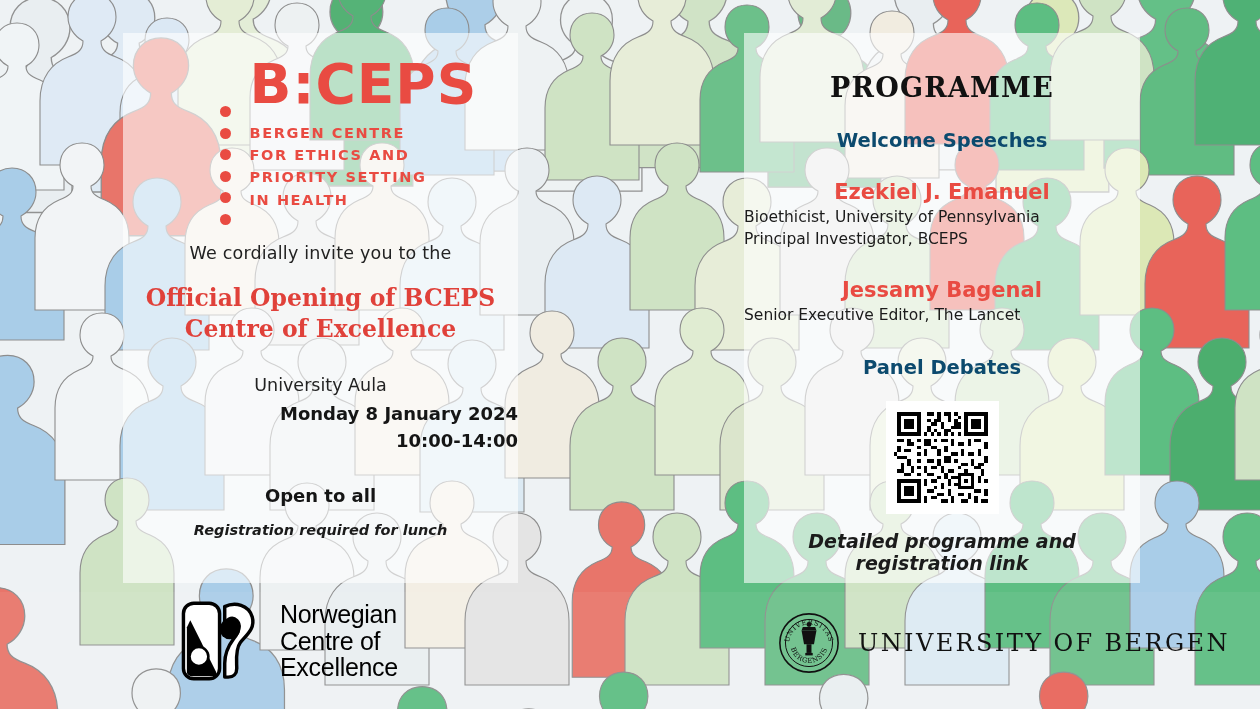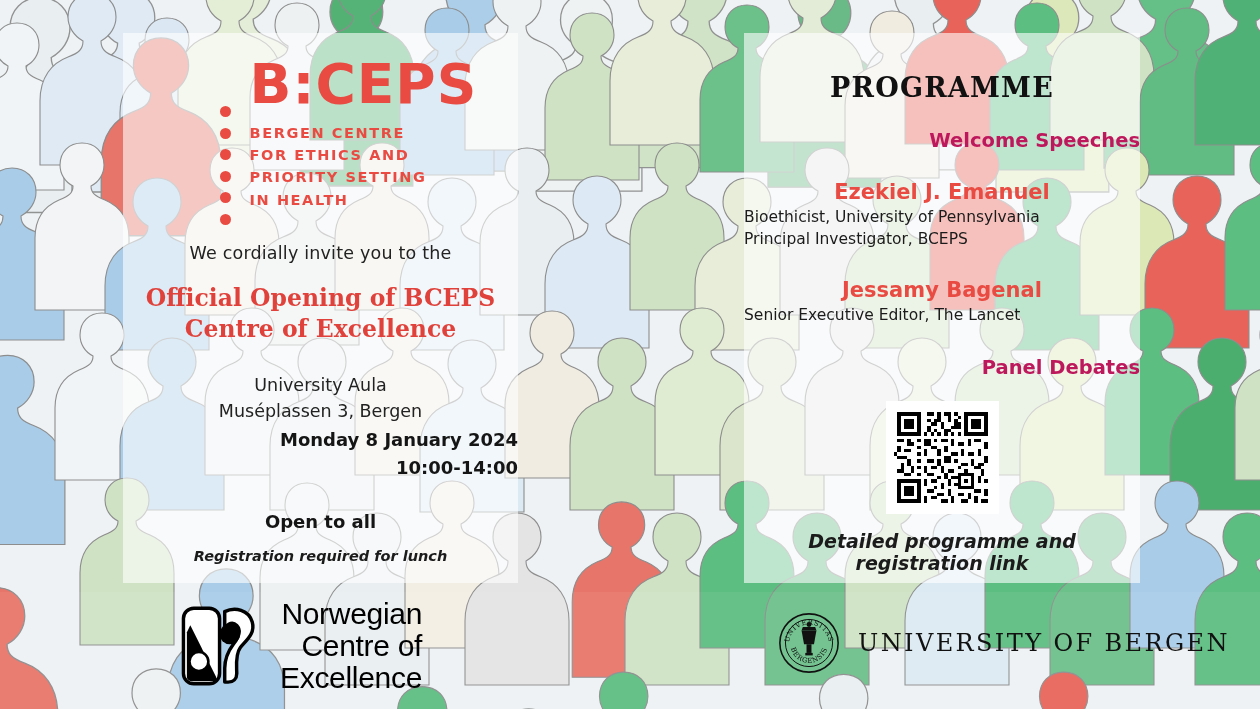--- a/index.html
+++ b/index.html
@@ -79,22 +79,22 @@
     font-size:14.5px;font-style:italic;font-weight:600;color:#1b1b1b;
   }
 
   
   .prog-title{
     text-align:center;padding-top:39px;
     font-family:"DejaVu Serif", serif;
     font-weight:700;font-size:27px;letter-spacing:1.2px;color:#111;
   }
   .prog-item{
-    text-align:right;margin-top:26px;
-    font-size:19.5px;font-weight:700;color:#be185d;
+    text-align:center;margin-top:26px;
+    font-size:19.5px;font-weight:700;color:#0c4a6e;
   }
   .speaker{
     text-align:center;margin-top:28px;
     font-size:21px;font-weight:700;color:#E94B42;
   }
   .speaker-role{
     text-align:left;margin-top:2px;
     font-size:15.5px;color:#1b1b1b;line-height:1.42;
   }
   .prog-item.debates{margin-top:30px;}
@@ -107,21 +107,21 @@
   .qr-caption{
     text-align:center;margin-top:16px;
     font-size:19px;font-style:italic;font-weight:600;color:#1b1b1b;
   }
 
   
   .nce{position:absolute;left:180px;top:598px;display:flex;align-items:center;gap:14px;}
   .nce-mark{width:86px;height:86px;}
   .nce-text{
     font-family:"Liberation Sans", sans-serif;
-    font-weight:400;font-size:30px;line-height:1.07;color:#000;letter-spacing:-0.3px;text-align:right;
+    font-weight:400;font-size:25px;line-height:1.07;color:#000;letter-spacing:-0.3px;
   }
   .uib{position:absolute;left:778px;top:612px;display:flex;align-items:center;gap:18px;}
   .uib-seal{width:62px;height:62px;}
   .uib-text{
     font-family:"DejaVu Serif", serif;
     font-size:24px;letter-spacing:2.4px;color:#111;
   }
 </style>
 </head>
 <body>
@@ -281,21 +281,20 @@
 
     <div class="invite">We cordially invite you to the</div>
 
     <div class="headline">
       <div>Official Opening of BCEPS</div>
       <div>Centre of Excellence</div>
     </div>
 
     <div class="venue">
       <div>University Aula</div>
-      <div>Muséplassen 3, Bergen</div>
     </div>
 
     <div class="datetime">
       <div>Monday 8 January 2024</div>
       <div>10:00-14:00</div>
     </div>
 
     <div class="open">Open to all</div>
     <div class="reg">Registration required for lunch</div>
   </div>

